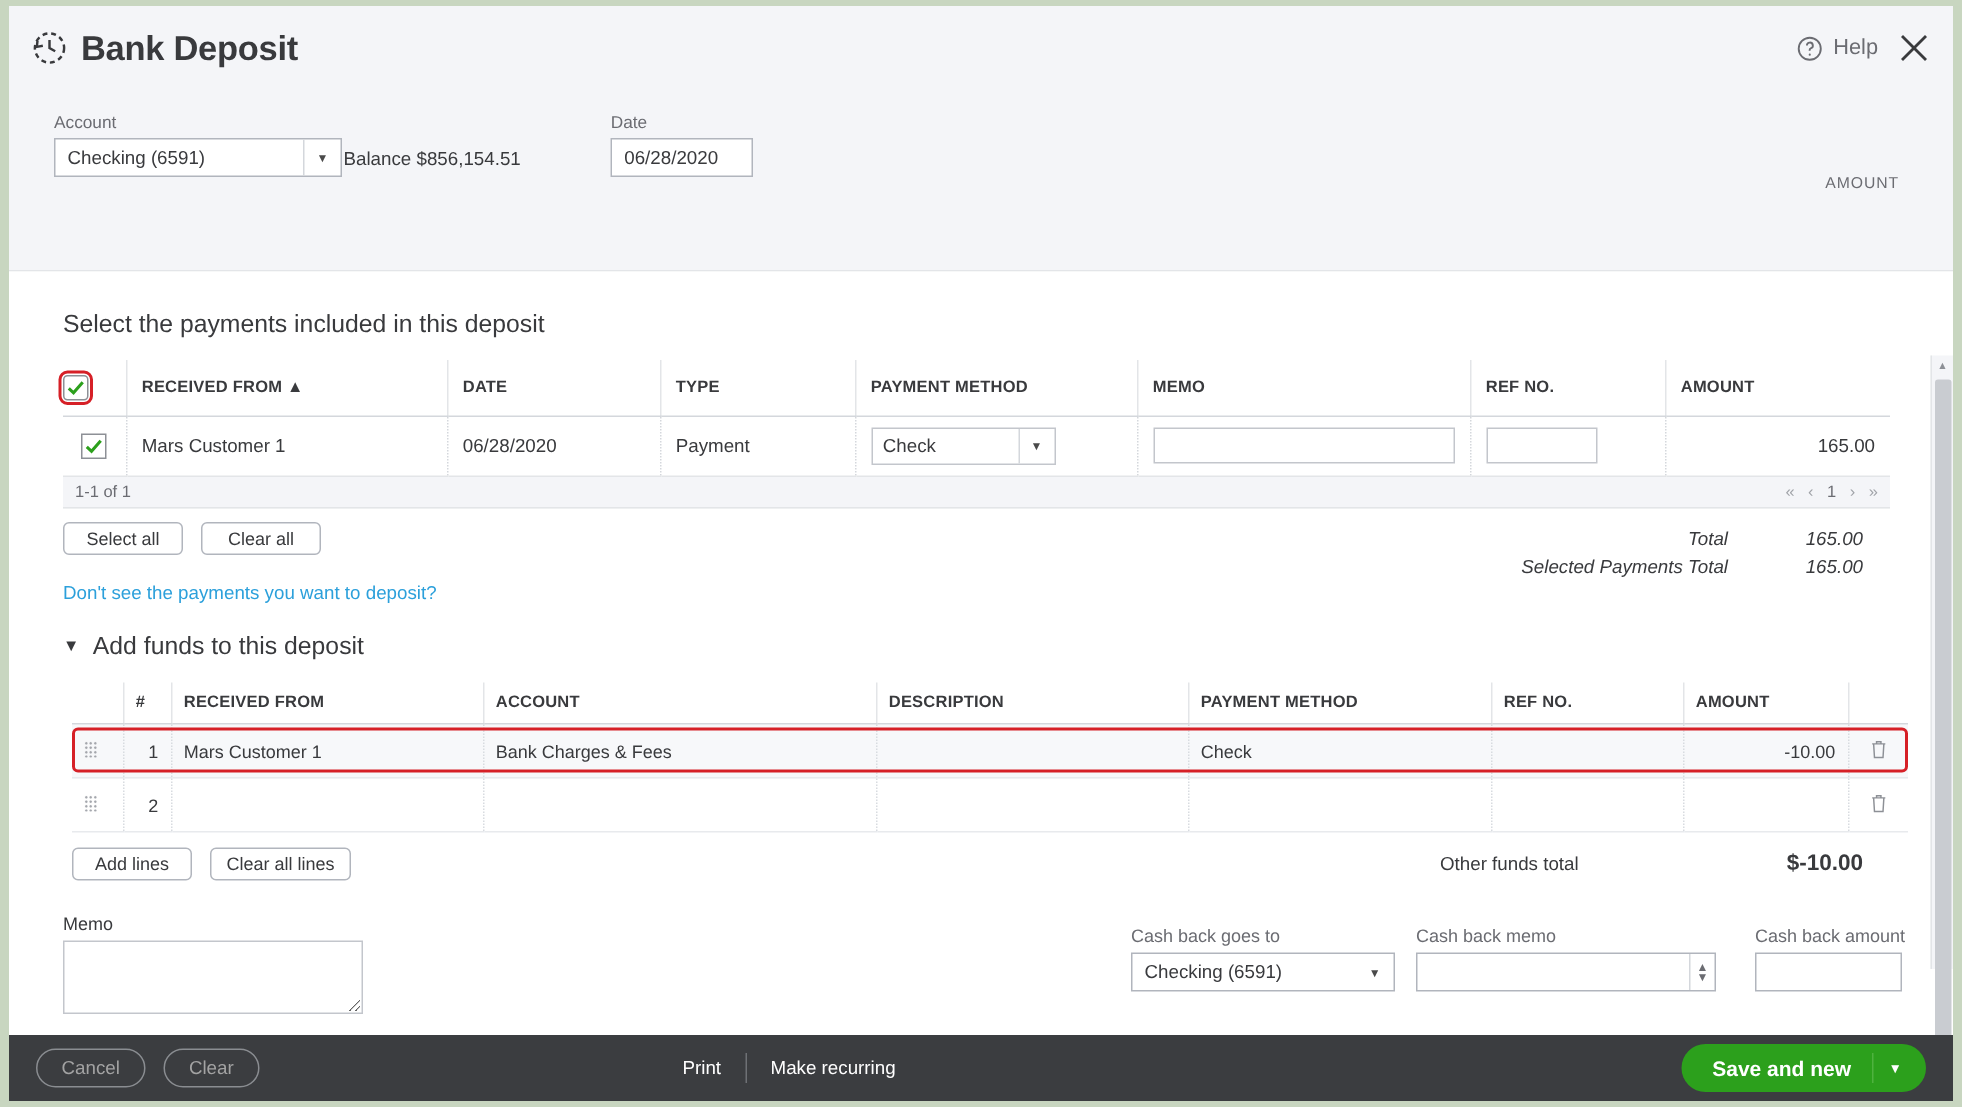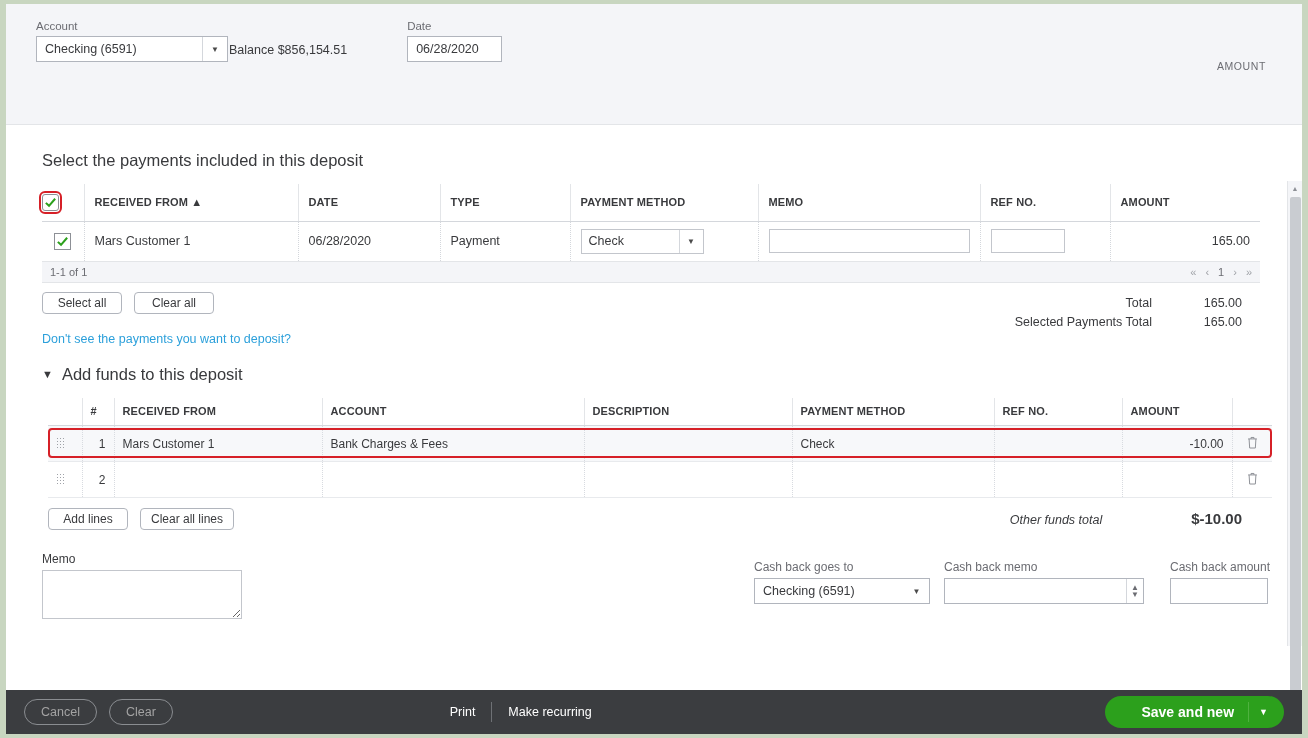--- a/index.html
+++ b/index.html
@@ -206,21 +206,21 @@
       radial-gradient(circle, #9a9da3 0.7px, transparent 0.9px);
     background-size: 3px 3px;
     opacity: 0.95;
   }
   .trash { width: 13px; height: 15px; color: #8d9096; cursor: pointer; }
 
   .ofunds {
     position: absolute; right: 30px; font-size: 12.5px; color: #393a3d;
     display: flex; align-items: baseline; gap: 0;
   }
-  .of-label { width: 210px; text-align: center; padding-right: 18px; font-style: italic; }
+  .of-label { width: 210px; text-align: left; padding-right: 18px; }
   .of-val { width: 72px; text-align: right; font-size: 15px; font-weight: bold; }
 
   .memo-label { font-size: 12px; color: #393a3d; margin-bottom: 4px; }
   .memo-box { width: 200px; height: 49px; border: 1px solid #c3c6cc; background: #fff; }
   .cb-group { display: flex; flex-direction: column; }
   .cb-label { font-size: 12px; color: #6b6c72; margin-bottom: 4px; }
   .cb-sel {
     width: 176px; height: 26px; border: 1px solid #b1b5bd; background: #fff;
     display: flex; align-items: stretch; font-size: 12.5px; color: #393a3d;
   }
@@ -266,30 +266,53 @@
     display: inline-flex; align-items: center; justify-content: center;
     margin-right: 12px; padding: 0 16px; cursor: pointer;
     font-family: "Liberation Sans", sans-serif;
   }
   .foot-mid { margin-left: auto; display: flex; align-items: center; color: #fff; }
   .foot-link { font-size: 12.5px; color: #fff; padding: 0 16px; cursor: pointer; }
   .fdiv { width: 1px; height: 20px; background: #6e7175; }
   .save-btn {
     margin-left: auto; background: #2ca01c; border-radius: 16px; height: 32px;
     display: flex; align-items: center; color: #fff; font-size: 14px;
-    font-weight: bold; padding: 0 8px 0 36px; cursor: pointer;
+    font-weight: bold; padding: 0 8px 0 20px; cursor: pointer;
   }
   .save-div { width: 1px; height: 20px; background: #4fb23f; margin: 0 10px 0 14px; }
   .save-caret { font-size: 9px; padding-right: 8px; }
 </style>
 </head>
 <body>
 
 <div id="app">
 
+  <div class="titlebar">
+    <svg class="hist-icon" viewBox="0 0 24 24" fill="none" stroke="currentColor" stroke-width="1.5">
+      <circle cx="12" cy="12" r="9" stroke-dasharray="3 2.4"></circle>
+      <polyline points="12,7 12,12 15.5,14"></polyline>
+      <polyline points="4.6,7.6 4.2,11.3 7.9,10.6" stroke-dasharray="0"></polyline>
+    </svg>
+    <div class="title">Bank Deposit</div>
+
+    <div class="tb-right">
+      <div class="help-wrap">
+        <svg class="help-ico" viewBox="0 0 24 24" fill="none" stroke="currentColor" stroke-width="1.6">
+          <circle cx="12" cy="12" r="9.3"></circle>
+          <path d="M9.6 9.3a2.5 2.5 0 1 1 3.2 2.4c-.7.3-.9.8-.9 1.5v.5"></path>
+          <circle cx="12" cy="17" r="0.9" fill="currentColor" stroke="none"></circle>
+        </svg>
+        <span class="help-label">Help</span>
+      </div>
+      <svg class="close-btn" viewBox="0 0 24 24" fill="none" stroke="currentColor" stroke-width="1.9">
+        <line x1="4" y1="4" x2="20" y2="20"></line>
+        <line x1="20" y1="4" x2="4" y2="20"></line>
+      </svg>
+    </div>
+  </div>
 
   <div class="headerpanel">
     <div class="fieldrow">
 
       <div class="fgroup">
         <div class="flabel">Account</div>
         <div class="selbox">
           <div class="sv">Checking (6591)</div>
           <div class="sarrow">▼</div>
         </div>
@@ -381,21 +404,21 @@
         <span>»</span>
       </span>
     </div>
 
     <div style="position:relative;">
       <div class="btnrow">
         <button class="gbtn">Select all</button>
         <button class="gbtn">Clear all</button>
       </div>
 
-      <div class="totals" style="top:2px;">
+      <div class="totals" style="top:2px;font-style:italic;">
         <div class="totline">
           <span class="totlabel">Total</span>
           <span class="totval">165.00</span>
         </div>
         <div class="totline">
           <span class="totlabel">Selected Payments Total</span>
           <span class="totval">165.00</span>
         </div>
       </div>
     </div>

